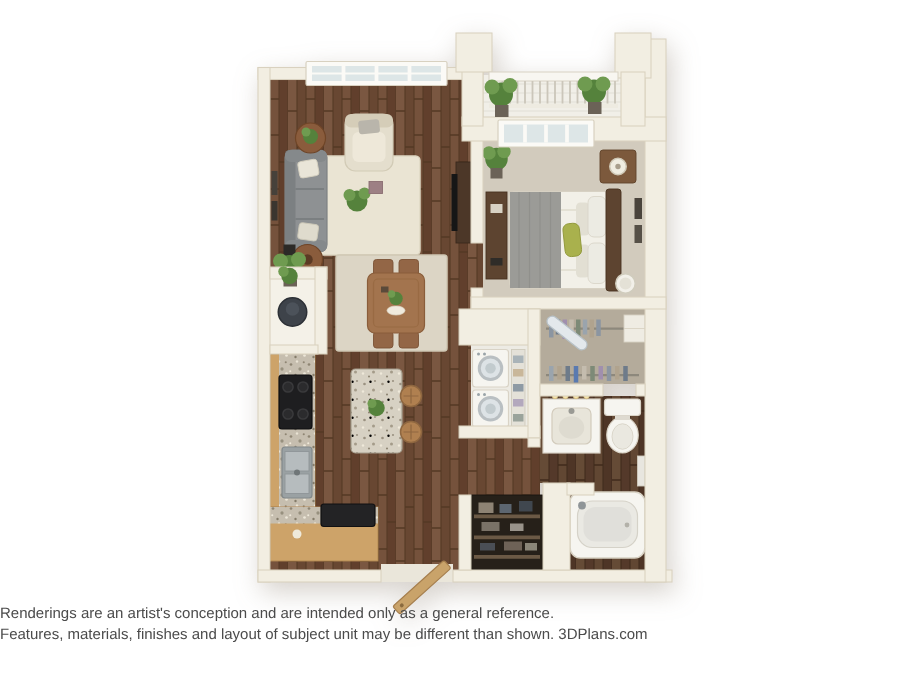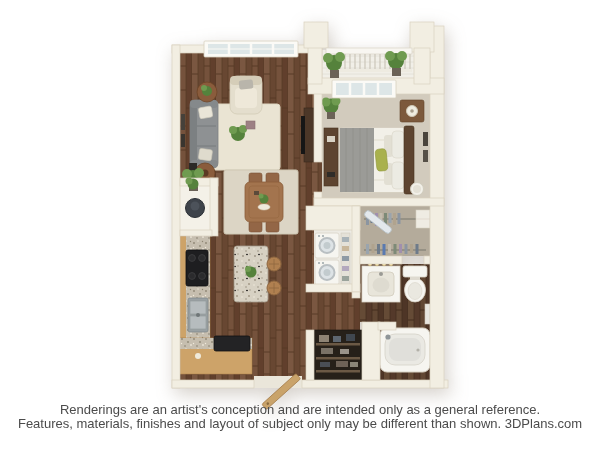--- a/index.html
+++ b/index.html
@@ -10,22 +10,22 @@
   .carpet{fill:var(--carpet);}
   .rug{fill:var(--rug);stroke:#ded7c3;stroke-width:1;}
   .drug{fill:var(--diningRug);stroke:#cfc8b4;stroke-width:1;}
   .sofa-c{fill:var(--sofa);stroke:#7e8284;stroke-width:.8;}
   .cream-c{fill:var(--cream);stroke:#d2cbb6;stroke-width:.8;}
   .tan{fill:var(--cabinet);stroke:#b28751;stroke-width:.6;}
   .plant{fill:var(--plant);}
   .plant2{fill:var(--plantLight);}
   .fix{fill:var(--fixture);stroke:var(--fixtureEdge);stroke-width:.8;}
   .pot{fill:#6b6257;}
-  .disclaimer{position:absolute;left:0;right:0;top:403px;text-align:center;
-              color:var(--text,#4b4b4b);font-size:13px;line-height:13.5px;}
+  .disclaimer{position:absolute;left:0;right:0;top:403px;
+              color:var(--text,#4b4b4b);font-size:10px;line-height:13.5px;}
 </style>
 </head>
 <body>
 
 <div class="stage">
 <svg width="600" height="450" viewBox="0 0 600 450">
   <defs>
     <pattern id="woodP" patternUnits="userSpaceOnUse" width="24" height="60">
       <rect width="24" height="60" fill="#6f4e3a"></rect>
       <rect x="0" width="6" height="60" fill="#7a5741"></rect>
@@ -380,15 +380,15 @@
     </g>
     <g>
       <circle cx="193" cy="184" r="5.5" class="plant"></circle>
           <circle cx="189" cy="181" r="3.5" class="plant2"></circle>
     </g>
   </g>
 </svg>
 
 <div class="disclaimer">
   <div>Renderings are an artist's conception and are intended only as a general reference.</div>
-  <div>Features, materials, finishes and layout of subject only may be different than shown. 3DPlans.com</div>
+  <div>Features, materials, finishes and layout of subject unit may be different than shown. 3DPlans.com</div>
 </div>
 </div>
 
 </body></html>

